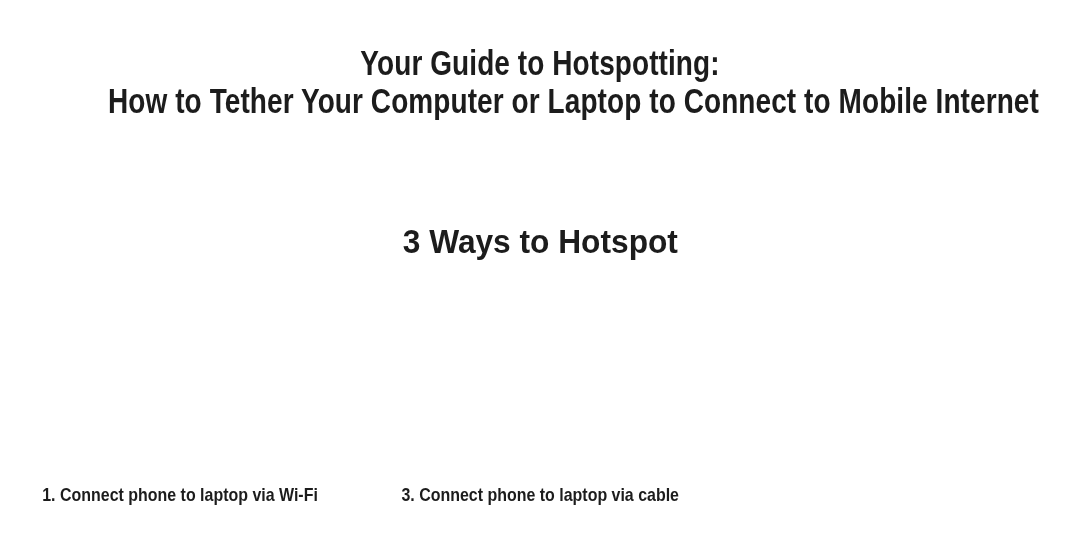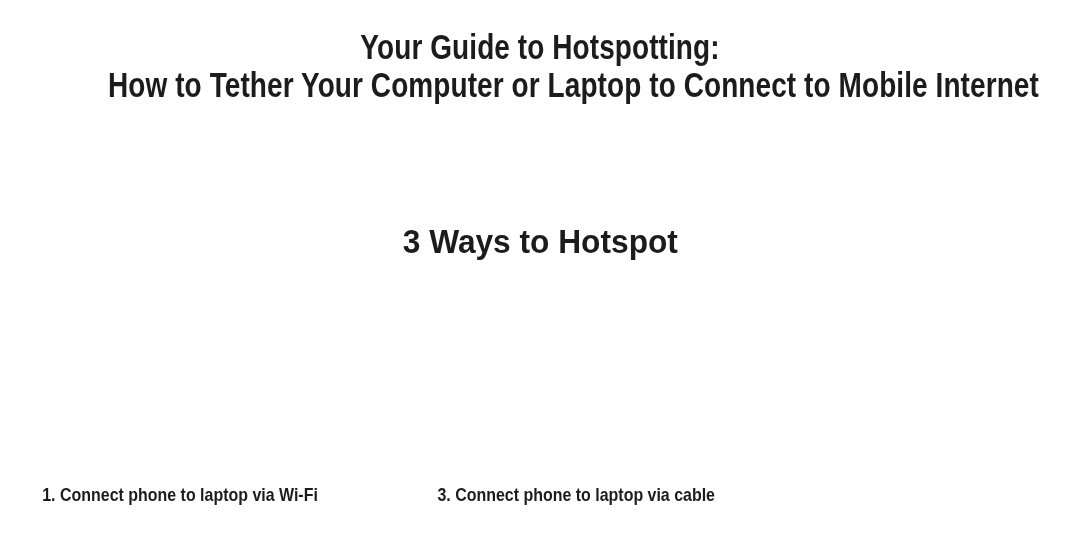--- a/index.html
+++ b/index.html
@@ -20,21 +20,21 @@
 
   .page {
     position: absolute;
     inset: 0;
     background: #ffffff;
   }
 
   
   .headline {
     position: absolute;
-    top: 28px;
+    top: 44px;
     left: 0;
     width: 1080px;
     text-align: center;
   }
   .headline-line {
     display: block;
     font-weight: 700;
     color: #1c1c1c;
     letter-spacing: 0.1px;
     white-space: nowrap;
@@ -90,21 +90,20 @@
   }
 
   
   .captions {
     position: absolute;
     top: 484px;
     left: 0;
     width: 1080px;
     display: flex;
     align-items: flex-start;
-    gap: 36px;
   }
   .caption-cell {
     width: 360px;
     text-align: center;
     padding: 0 4px;
     box-sizing: border-box;
   }
   .caption-text {
     display: inline-block;
     font-size: 19px;

